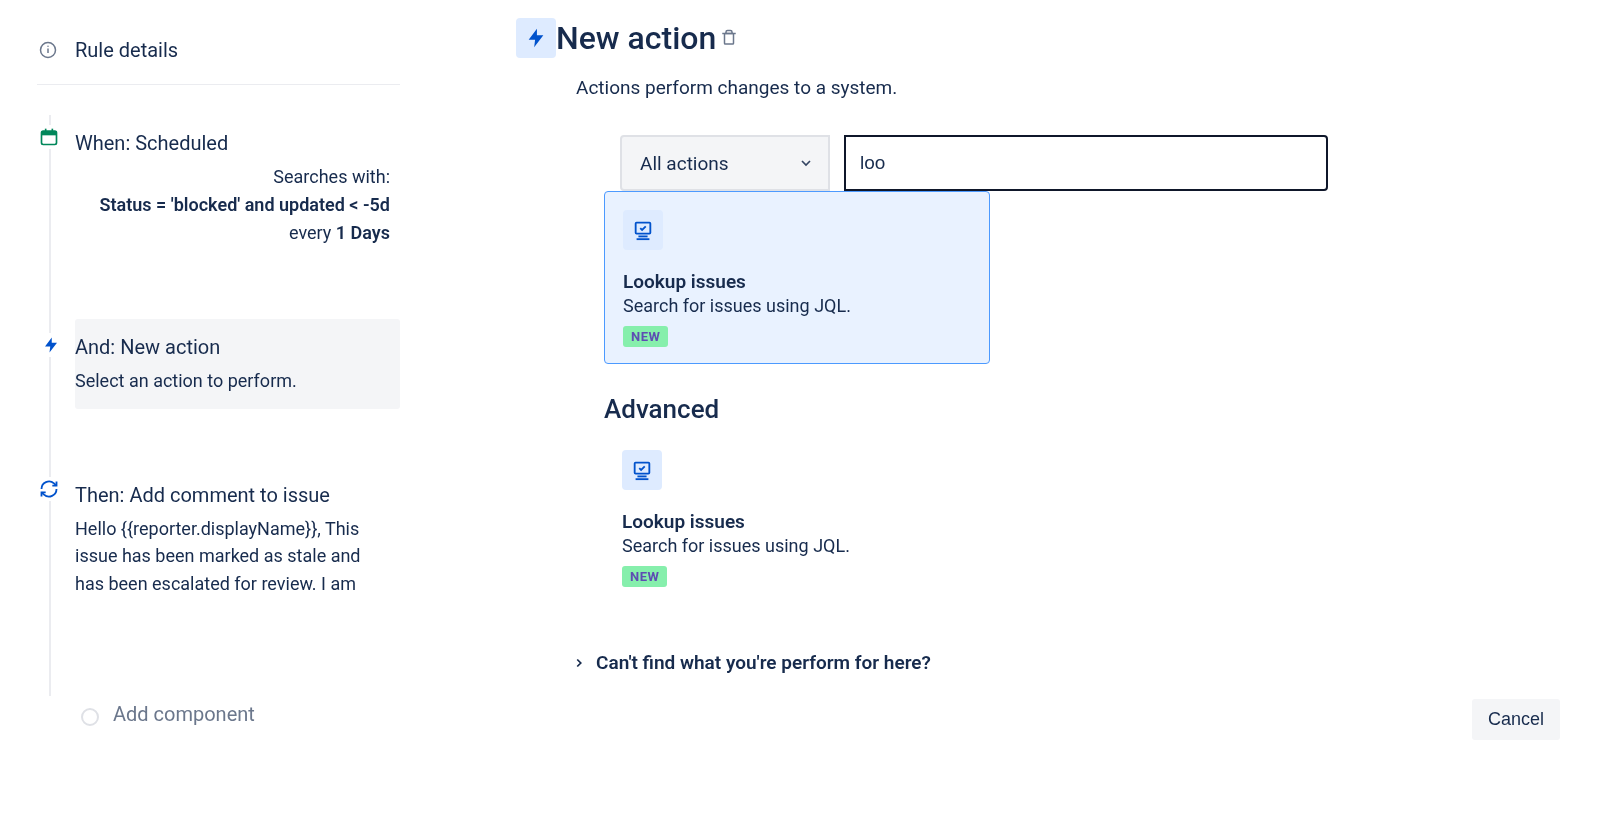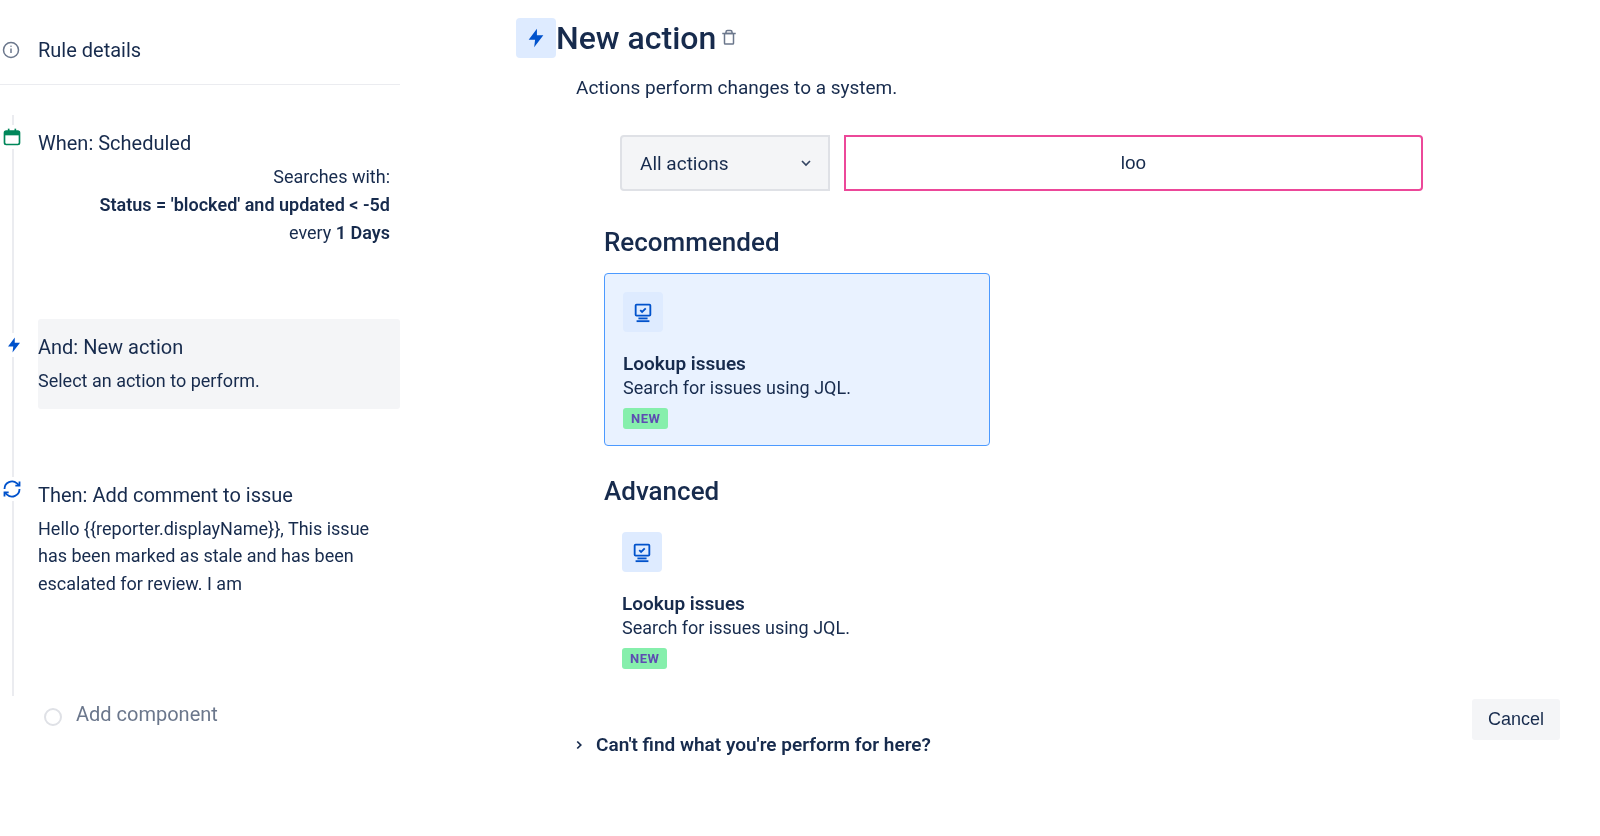--- a/index.html
+++ b/index.html
@@ -12,20 +12,21 @@
       overflow: hidden;
       display: flex;
     }
 
     
     .sidebar {
       width: 400px;
       flex: 0 0 400px;
       padding-top: 38px;
       position: relative;
+      padding-left: 37px;
     }
     .sidebar-rule-details {
       display: flex;
       align-items: center;
       gap: 18px;
       padding: 0 0 22px 0;
       border-bottom: 1px solid #EBECF0;
       margin-bottom: 0;
     }
     .sidebar-rule-details .ic { margin-left: 2px; }
@@ -143,46 +144,45 @@
     .main-subtitle {
       font-size: 19px;
       color: #172B4D;
       margin: 18px 0 0 60px;
     }
 
     .filter-row {
       display: flex;
       margin: 36px 0 0 104px;
       height: 56px;
-      width: 803px;
+      width: 708px;
       gap: 16px;
     }
     .dropdown {
       width: 210px;
       background: #F4F5F7;
       border: 2px solid #DFE1E6;
       border-radius: 4px 0 0 4px;
       display: flex;
       align-items: center;
       justify-content: space-between;
       padding: 0 14px 0 18px;
       font-size: 19px;
       color: #172B4D;
       cursor: pointer;
     }
     .search-input {
       flex: 1;
-      border: 2px solid #ec4899;
+      border: 2px solid #0f172a;
       border-radius: 0 4px 4px 0;
       padding: 0 14px;
       font-size: 19px;
       color: #172B4D;
       outline: none;
       margin-left: -2px;
-      text-align: center;
     }
 
     .section-title {
       font-size: 26px;
       font-weight: 500;
       color: #172B4D;
       margin: 36px 0 16px 88px;
     }
     .action-card {
       margin-left: 88px;
@@ -353,21 +353,20 @@
       <span>All actions</span>
       <span class="ic">
         <svg width="16" height="16" viewBox="0 0 24 24" fill="none" stroke="#344563" stroke-width="2.5">
             <polyline points="6 9 12 15 18 9"></polyline>
           </svg>
       </span>
     </div>
     <input class="search-input" type="text" value="loo" style="">
   </div>
 
-  <h2 class="section-title">Recommended</h2>
   <div class="action-card selected">
     <div class="card-icon">
       <svg width="22" height="22" viewBox="0 0 24 24" fill="none" stroke="#0052CC" stroke-width="2">
           <rect x="4" y="4" width="16" height="12" rx="1"></rect>
           <polyline points="9 10 11 12 15 8"></polyline>
           <line x1="7" y1="19" x2="17" y2="19"></line>
           <line x1="5" y1="22" x2="19" y2="22"></line>
         </svg>
     </div>
     <div>

